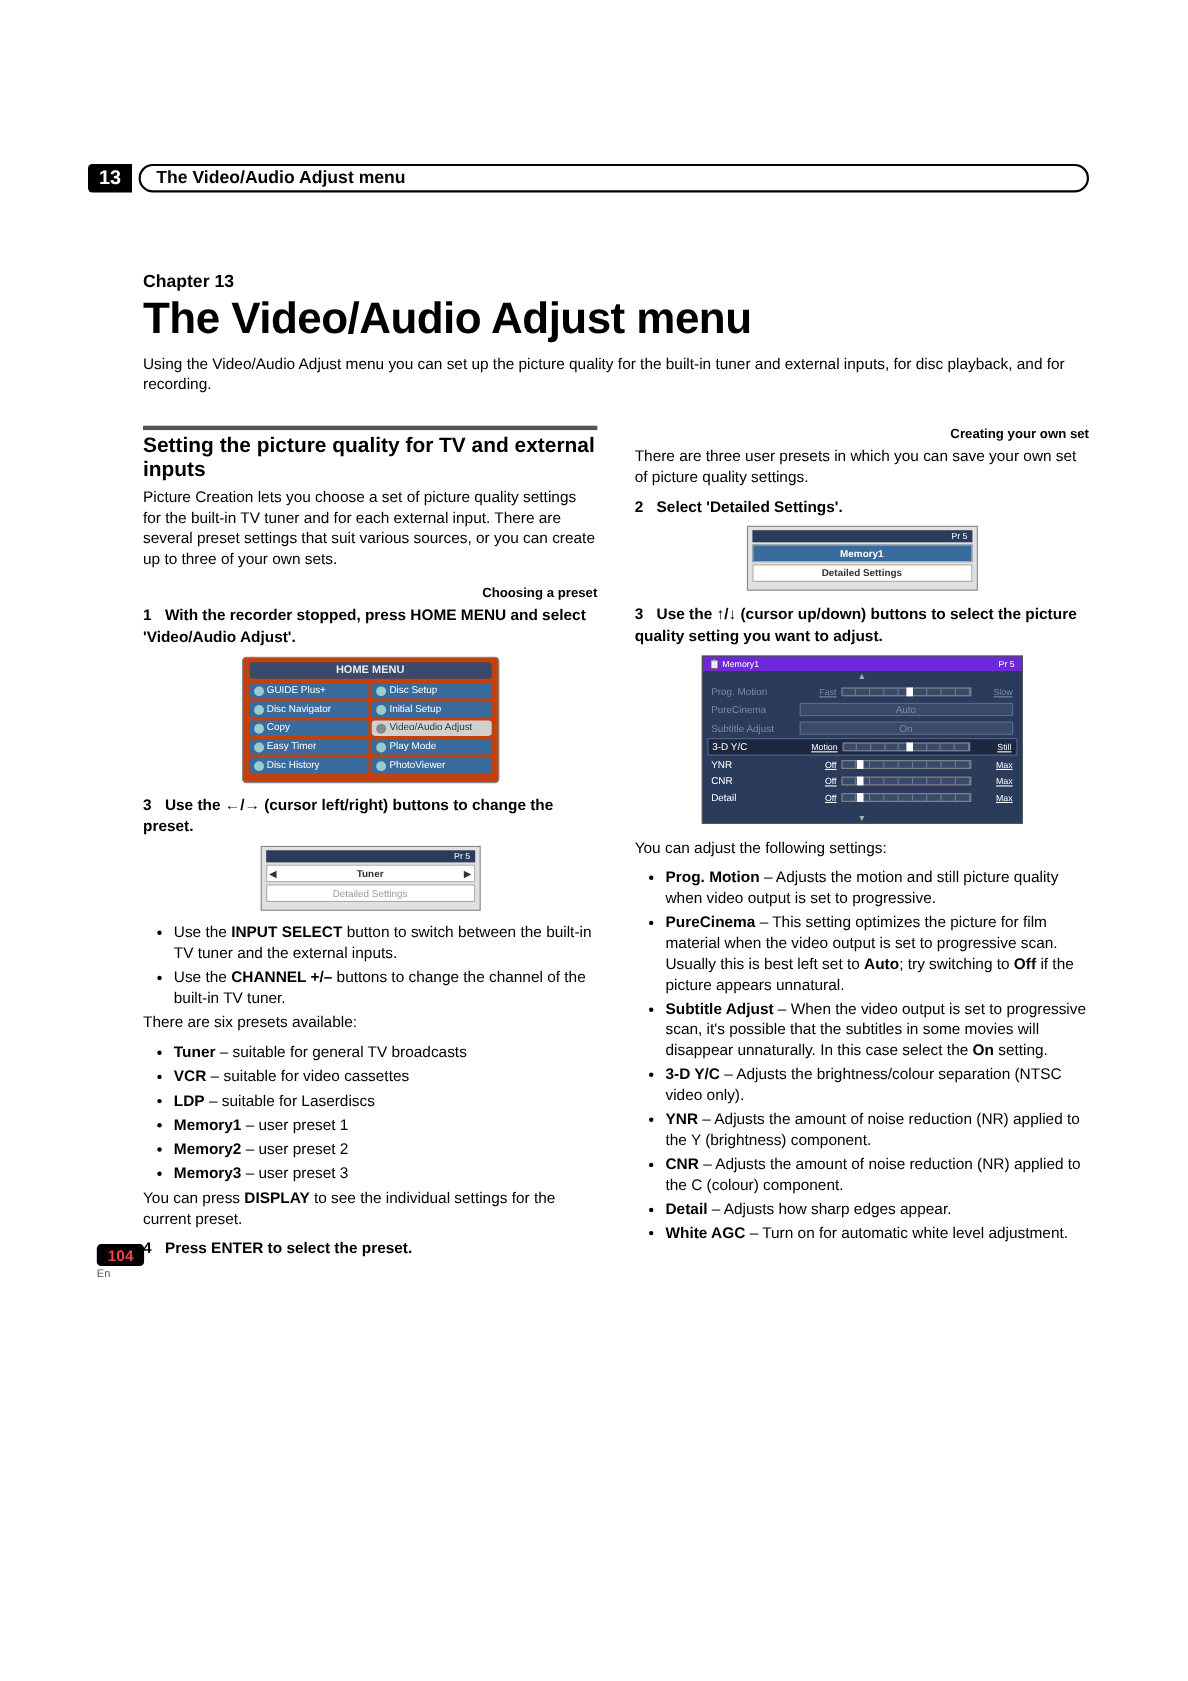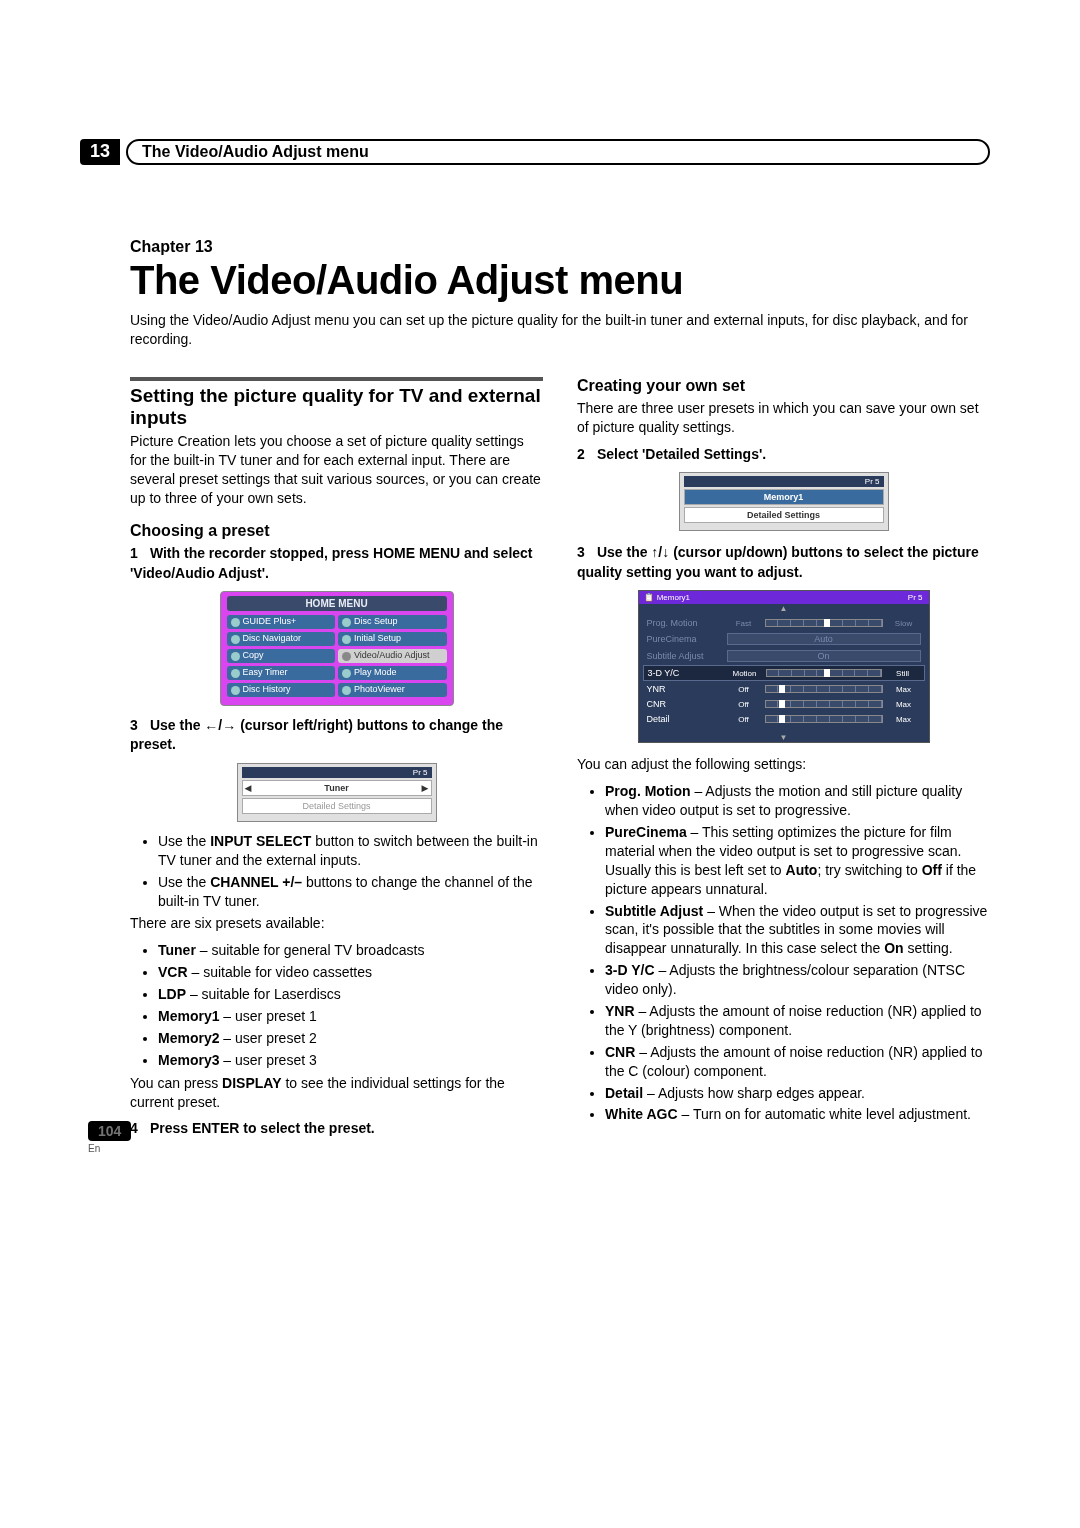--- a/index.html
+++ b/index.html
@@ -5,21 +5,21 @@
   body {
     font-family: Arial, Helvetica, sans-serif;
     background: #fff;
     margin: 0;
     padding: 0;
     color: #000;
   }
   .page {
     width: 1080px;
     height: 1200px;
-    margin: 0 auto;
+    margin: 10px auto;
     position: relative;
     box-sizing: border-box;
     padding: 130px 90px 28px 95px;
     font-size: 14px;
   }
 
   
   .header-row {
     position: absolute;
     top: 138px;
@@ -87,37 +87,38 @@
     margin-bottom: 4px;
     width: 100%;
   }
   h2.section {
     font-size: 19px;
     font-weight: bold;
     margin: 0 0 4px 0;
     line-height: 1.15;
   }
   h3.sub {
-    font-size: 16px;
+    font-size: 12px;
     font-weight: bold;
     margin: 14px 0 4px 0;
+    text-align: right;
   }
   p { margin: 0 0 8px 0; line-height: 1.35; }
   .step { margin: 4px 0 6px 0; line-height: 1.4; }
   .step b, .step strong { font-weight: bold; }
   .step .num { font-weight: bold; display:inline-block; width:16px;}
   ul.bul { margin: 4px 0 4px 28px; padding: 0; }
   ul.bul li { margin: 3px 0; line-height: 1.35; list-style: disc; }
   ul.bul li strong { font-weight: bold; }
 
   
   .fig-homemenu {
     width: 220px;
     margin: 8px auto 10px auto;
-    background: #d946ef;
+    background: #c2410c;
     border: 1px solid #888;
     border-radius: 4px;
     padding: 4px 6px 8px 6px;
     font-size: 9px;
     color: #fff;
   }
   .fig-homemenu .titlebar {
     background: #3a4a6b;
     border-radius: 3px;
     text-align: center;
@@ -201,30 +202,30 @@
   .fig-det .line.dim { color:#7a8aad; }
   .fig-det .line.act { background:#1c2740; border:1px solid #5a6a8e; }
   .fig-det .lbl { width:80px; }
   .fig-det .slider {
     flex:1; height:6px; border:1px solid #888; margin:0 4px; position:relative; background:#3a4a6b;
     display:flex; align-items:center;
   }
   .fig-det .tick { flex:1; border-right:1px solid #6a7a9e; height:100%; }
   .fig-det .tick:last-child{border-right:none;}
   .fig-det .knob { position:absolute; top:-1px; width:6px; height:8px; background:#fff;}
-  .fig-det .endl, .fig-det .endr { font-size:8px; width:34px; text-align:center;}
+  .fig-det .endl, .fig-det .endr { font-size:8px; width:34px; text-align:right;text-decoration:underline;}
   .fig-det .arrow-row { text-align:center; font-size:8px; color:#aaa; }
 
   .page-num {
     position: absolute;
     left: 88px;
     bottom: 46px;
   }
   .page-num .badge {
-    background:#000; color:#737373; font-weight:bold;
+    background:#000; color:#ef4444; font-weight:bold;
     padding:2px 10px; border-radius:4px; display:inline-block;
     font-size:14px;
   }
   .page-num .lang { font-size:10px; color:#555; margin-top:2px; }
 
   .arrow-glyph { font-family: Arial; }
 </style>
 </head>
 <body>
 

